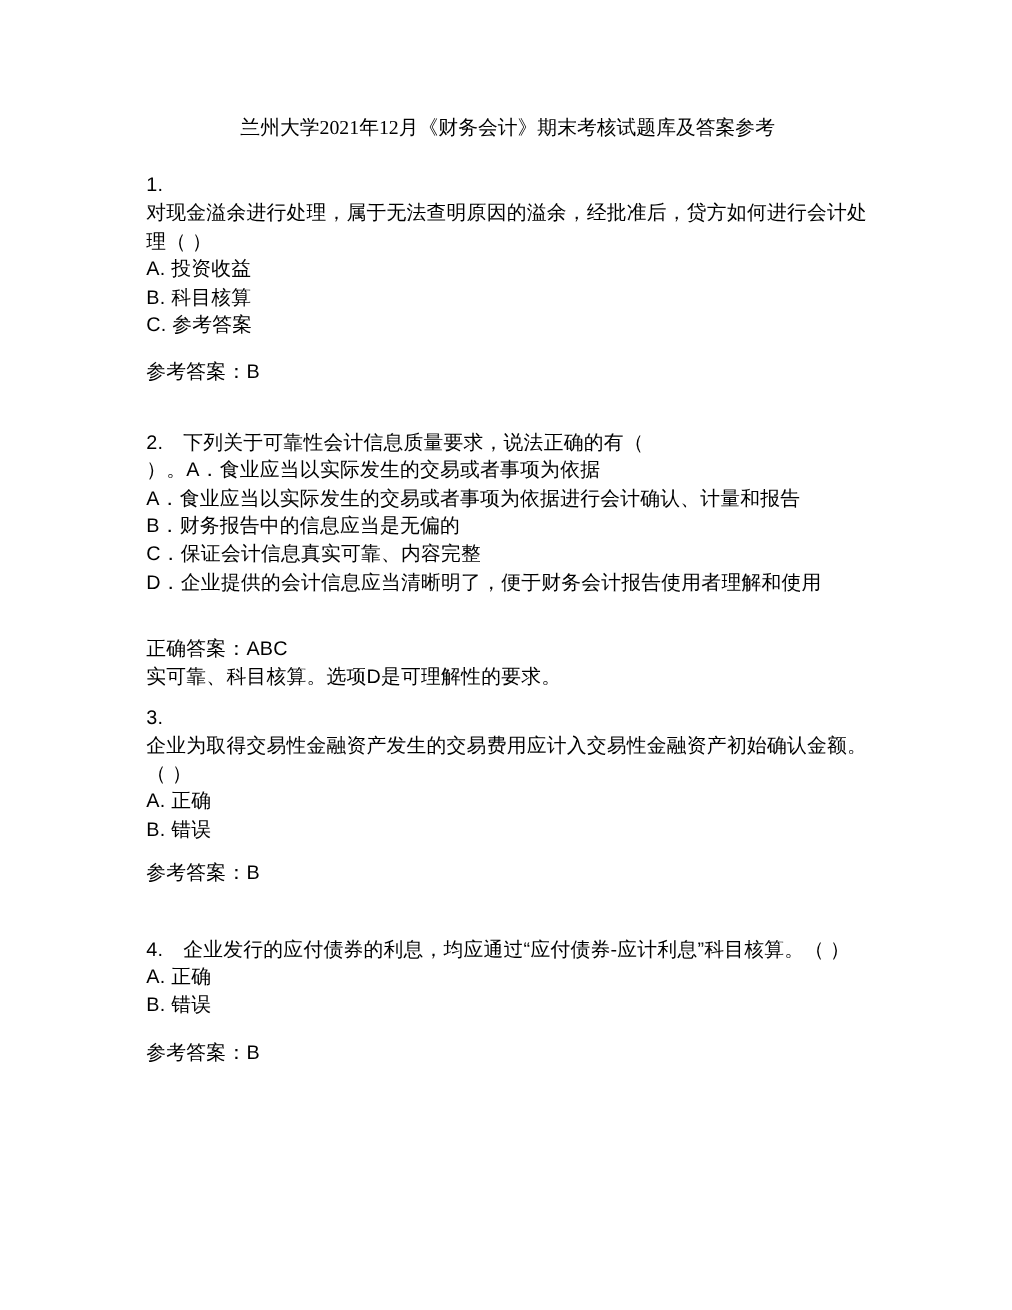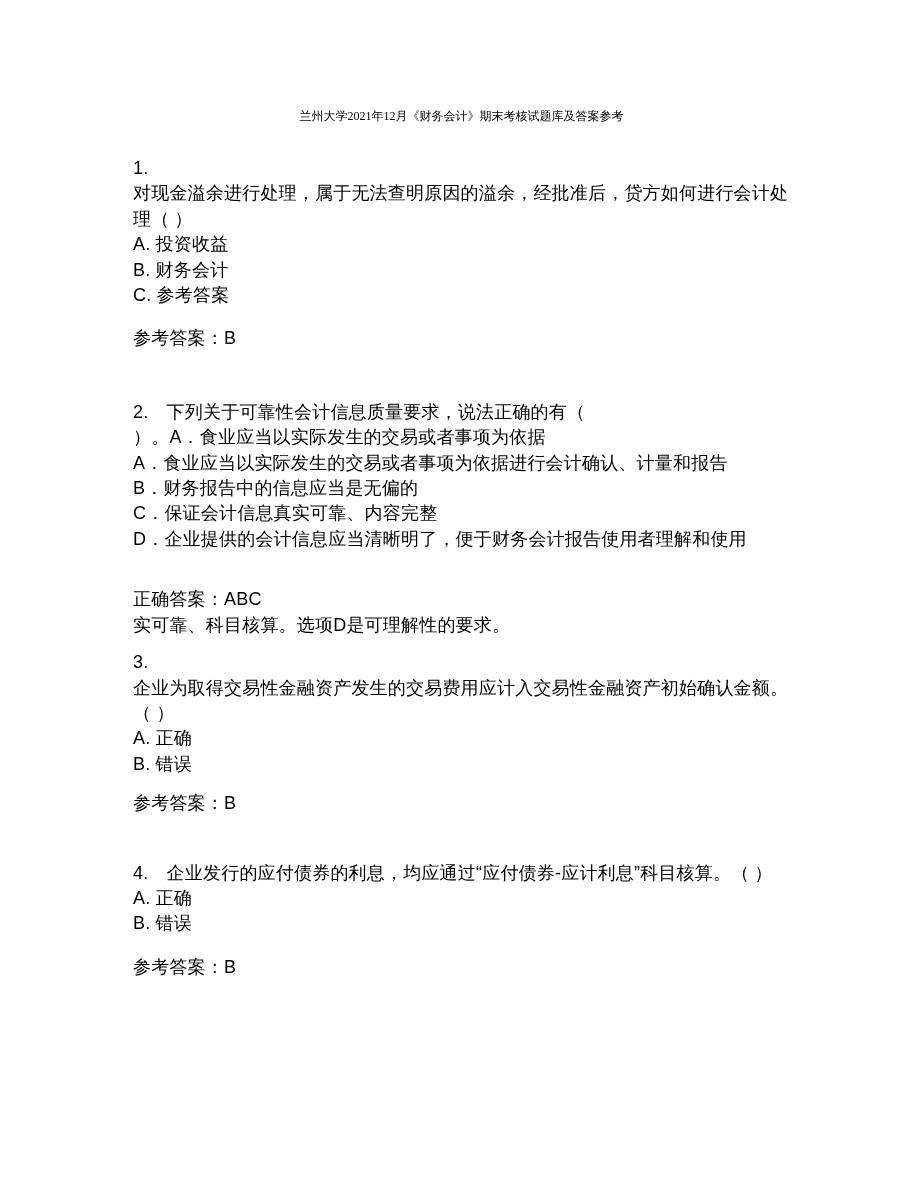--- a/index.html
+++ b/index.html
@@ -16,59 +16,59 @@
   }
   .page {
     box-sizing: border-box;
     width: 920px;
     height: 1191px;
     padding: 103px 126px 0 133px;
     background: #ffffff;
   }
   .doc-title {
     font-family: "Liberation Serif", serif;
-    font-size: 12px;
+    font-size: 18px;
     font-weight: normal;
     line-height: 26px;
     text-align: center;
     white-space: pre;
     margin: 0 0 0 -4px; 
   }
   .content {
     margin: 0;
   }
   .line {
     margin: 0;
     font-size: 18px;
     line-height: 25.4px;
     white-space: pre;
     letter-spacing: 0.2px;
   }
   
   .block:nth-child(1) { margin-top: 27px; }  
   .block:nth-child(2) { margin-top: 18px; }  
-  .block:nth-child(3) { margin-top: 48px; }  
+  .block:nth-child(3) { margin-top: 38px; }  
   .block:nth-child(4) { margin-top: 35px; }  
   .block:nth-child(5) { margin-top: 12px; }  
   .block:nth-child(6) { margin-top: 14px; }  
   .block:nth-child(7) { margin-top: 44px; }  
   .block:nth-child(8) { margin-top: 18px; }  
 </style>
 </head>
 <body>
 
 <div class="page">
   <p class="doc-title">兰州大学2021年12月《财务会计》期末考核试题库及答案参考</p>
   <div class="content">
       <div class="block question">
         <p class="line">1.</p>
         <p class="line">对现金溢余进行处理，属于无法查明原因的溢余，经批准后，贷方如何进行会计处</p>
         <p class="line">理（ ）</p>
         <p class="line">A. 投资收益</p>
-        <p class="line">B. 财务会计</p>
+        <p class="line">B. 科目核算</p>
         <p class="line">C. 参考答案</p>
       </div>
       <div class="block answer">
         <p class="line">参考答案：B</p>
       </div>
       <div class="block question">
         <p class="line">2.　下列关于可靠性会计信息质量要求，说法正确的有（</p>
         <p class="line">）。A．食业应当以实际发生的交易或者事项为依据</p>
         <p class="line">A．食业应当以实际发生的交易或者事项为依据进行会计确认、计量和报告</p>
         <p class="line">B．财务报告中的信息应当是无偏的</p>

